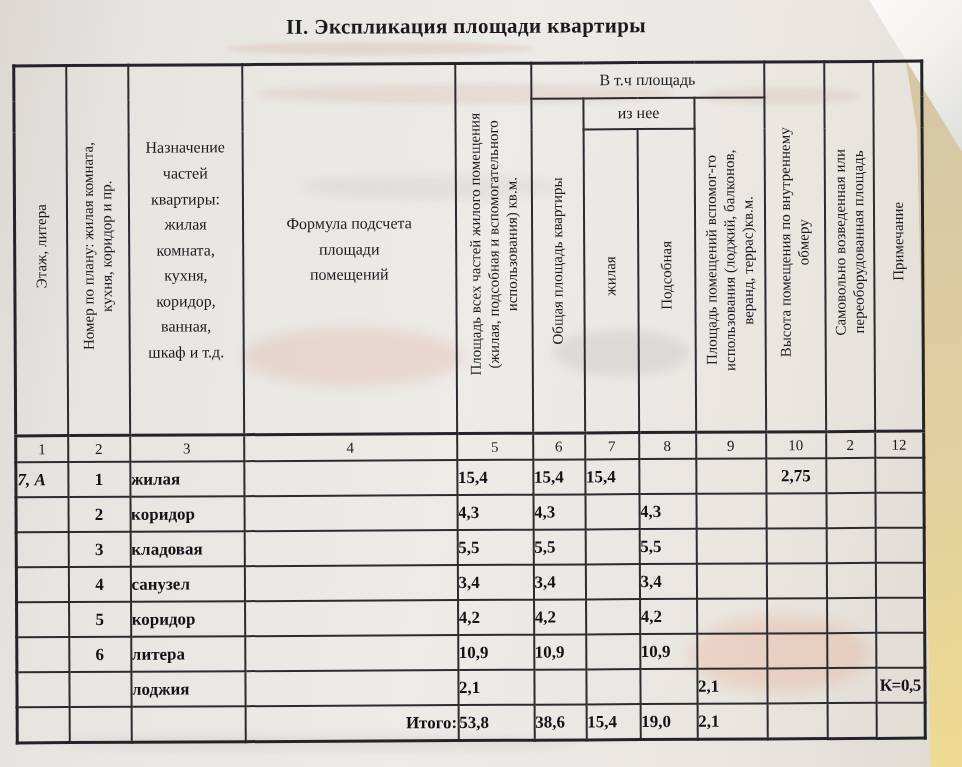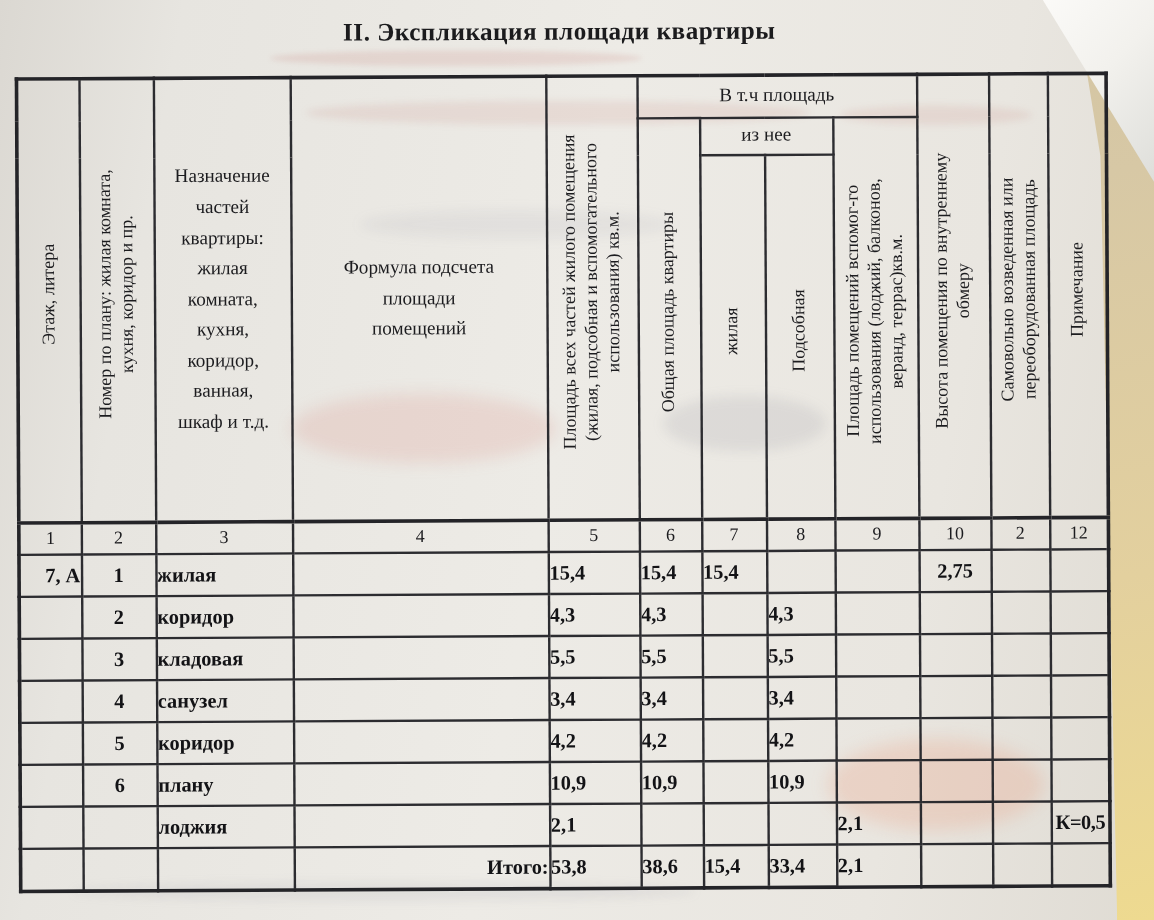--- a/index.html
+++ b/index.html
@@ -77,21 +77,21 @@
     white-space: pre-line;
     font-size: 15px; line-height: 1.22;
     max-height: 358px;
     margin-bottom: 5px;
   }
   .hwrap { white-space: pre-line; font-size: 16px; line-height: 1.6; }
   .grp { font-size: 16px; }
   .num    { text-align: left;  padding-right: 7px; }
   .name   { text-align: left;   padding-left: 7px; }
   .ctr    { text-align: center; }
-  .lit    { font-size: 13.5px;  text-align: right; }
+  .lit    { font-size: 13.5px;  text-align: left; font-style: italic; }
   .note   { font-size: 14.5px;  text-align: center; padding-left: 2px; letter-spacing: -0.4px; }
   .flabel { text-align: right;  padding-right: 5px; }
 </style>
 </head>
 <body>
 
 <div class="paper"></div>
 <div class="curl"></div>
 
 <div class="stain st-red1"></div>
@@ -244,21 +244,21 @@
       <td class="num"></td>
       <td class="num">4,2</td>
       <td class="num"></td>
       <td class="ctr"></td>
       <td class="ctr"></td>
       <td class="note"></td>
     </tr>
     <tr class="datarow">
       <td class="lit"></td>
       <td class="ctr">6</td>
-      <td class="name">плану</td>
+      <td class="name">литера</td>
       <td class="flabel"></td>
       <td class="num">10,9</td>
       <td class="num">10,9</td>
       <td class="num"></td>
       <td class="num">10,9</td>
       <td class="num"></td>
       <td class="ctr"></td>
       <td class="ctr"></td>
       <td class="note"></td>
     </tr>
@@ -277,20 +277,20 @@
       <td class="note">К=0,5</td>
     </tr>
     <tr class="datarow">
       <td class="lit"></td>
       <td class="ctr"></td>
       <td class="name"></td>
       <td class="flabel">Итого:</td>
       <td class="num">53,8</td>
       <td class="num">38,6</td>
       <td class="num">15,4</td>
-      <td class="num">33,4</td>
+      <td class="num">19,0</td>
       <td class="num">2,1</td>
       <td class="ctr"></td>
       <td class="ctr"></td>
       <td class="note"></td>
     </tr>
   </tbody>
 </table>
 
 </body></html>

